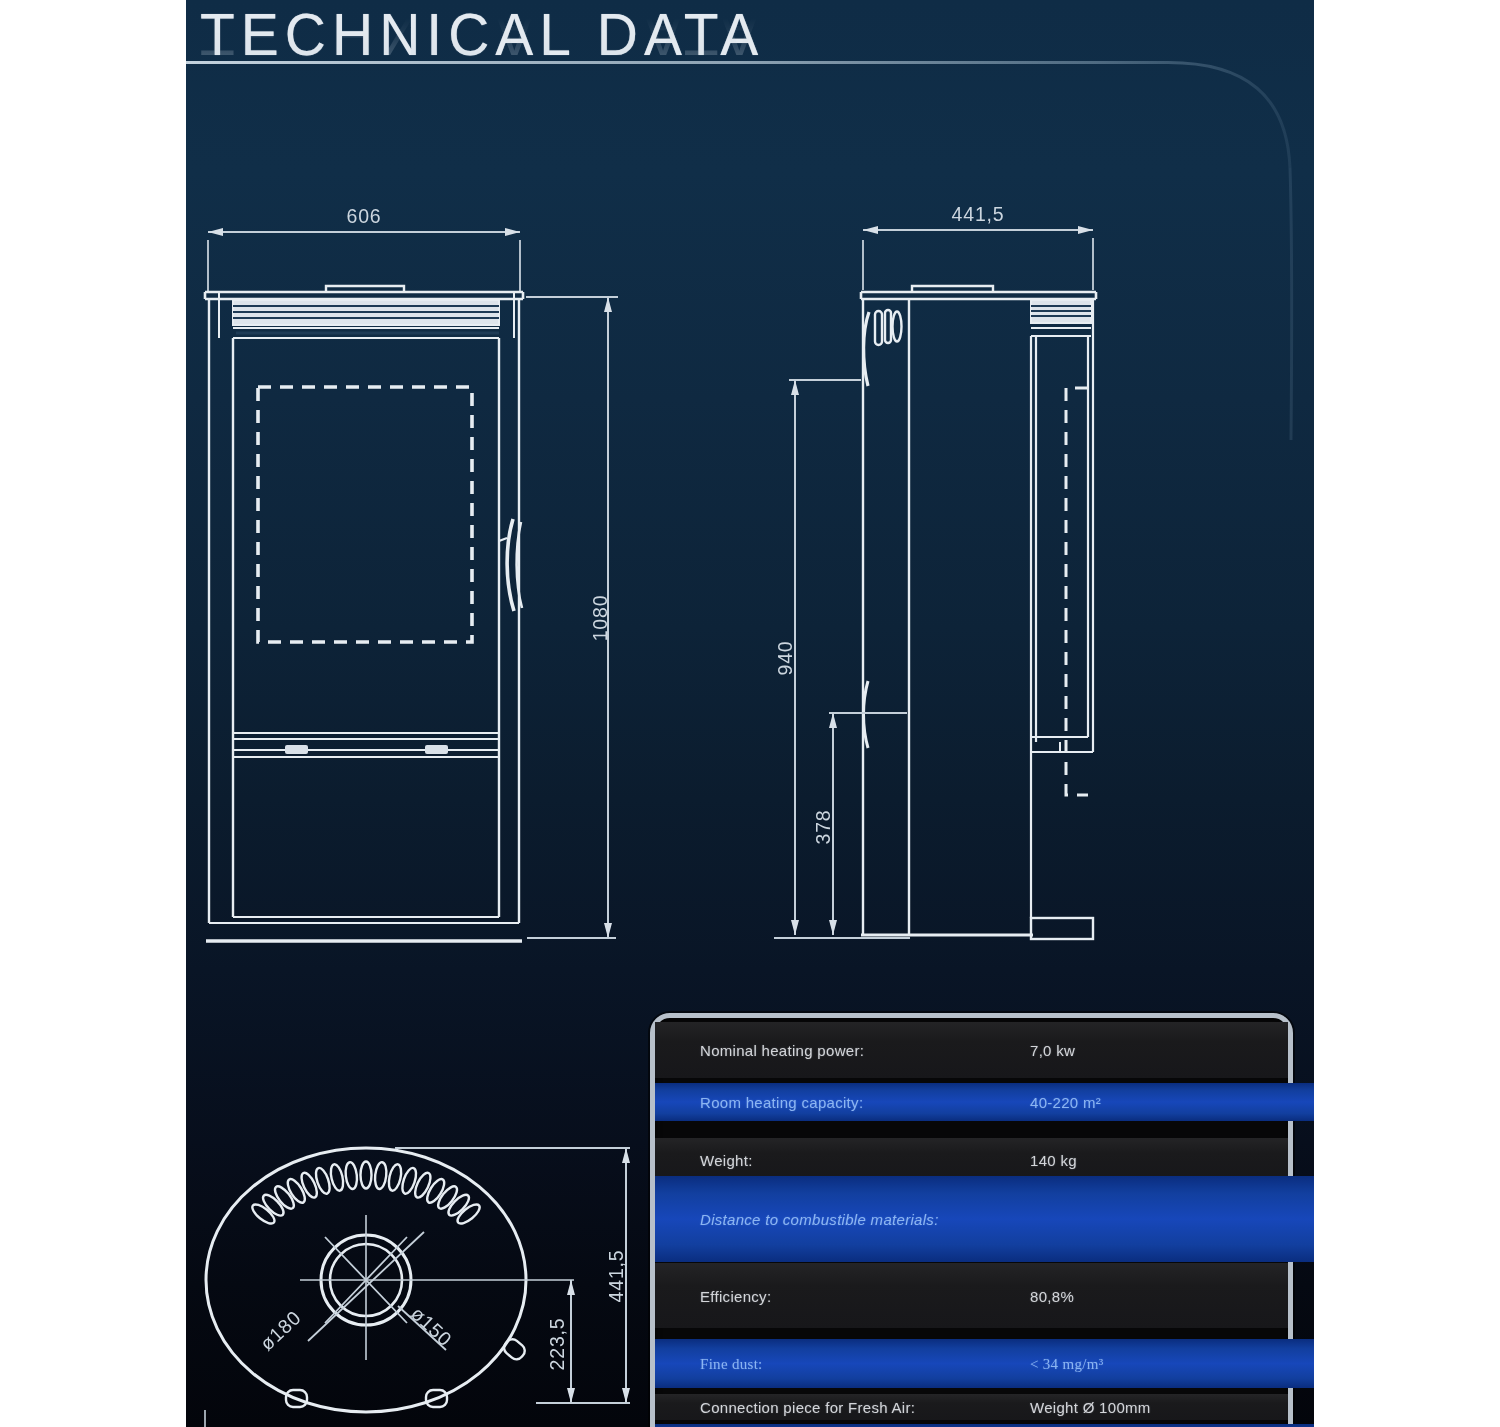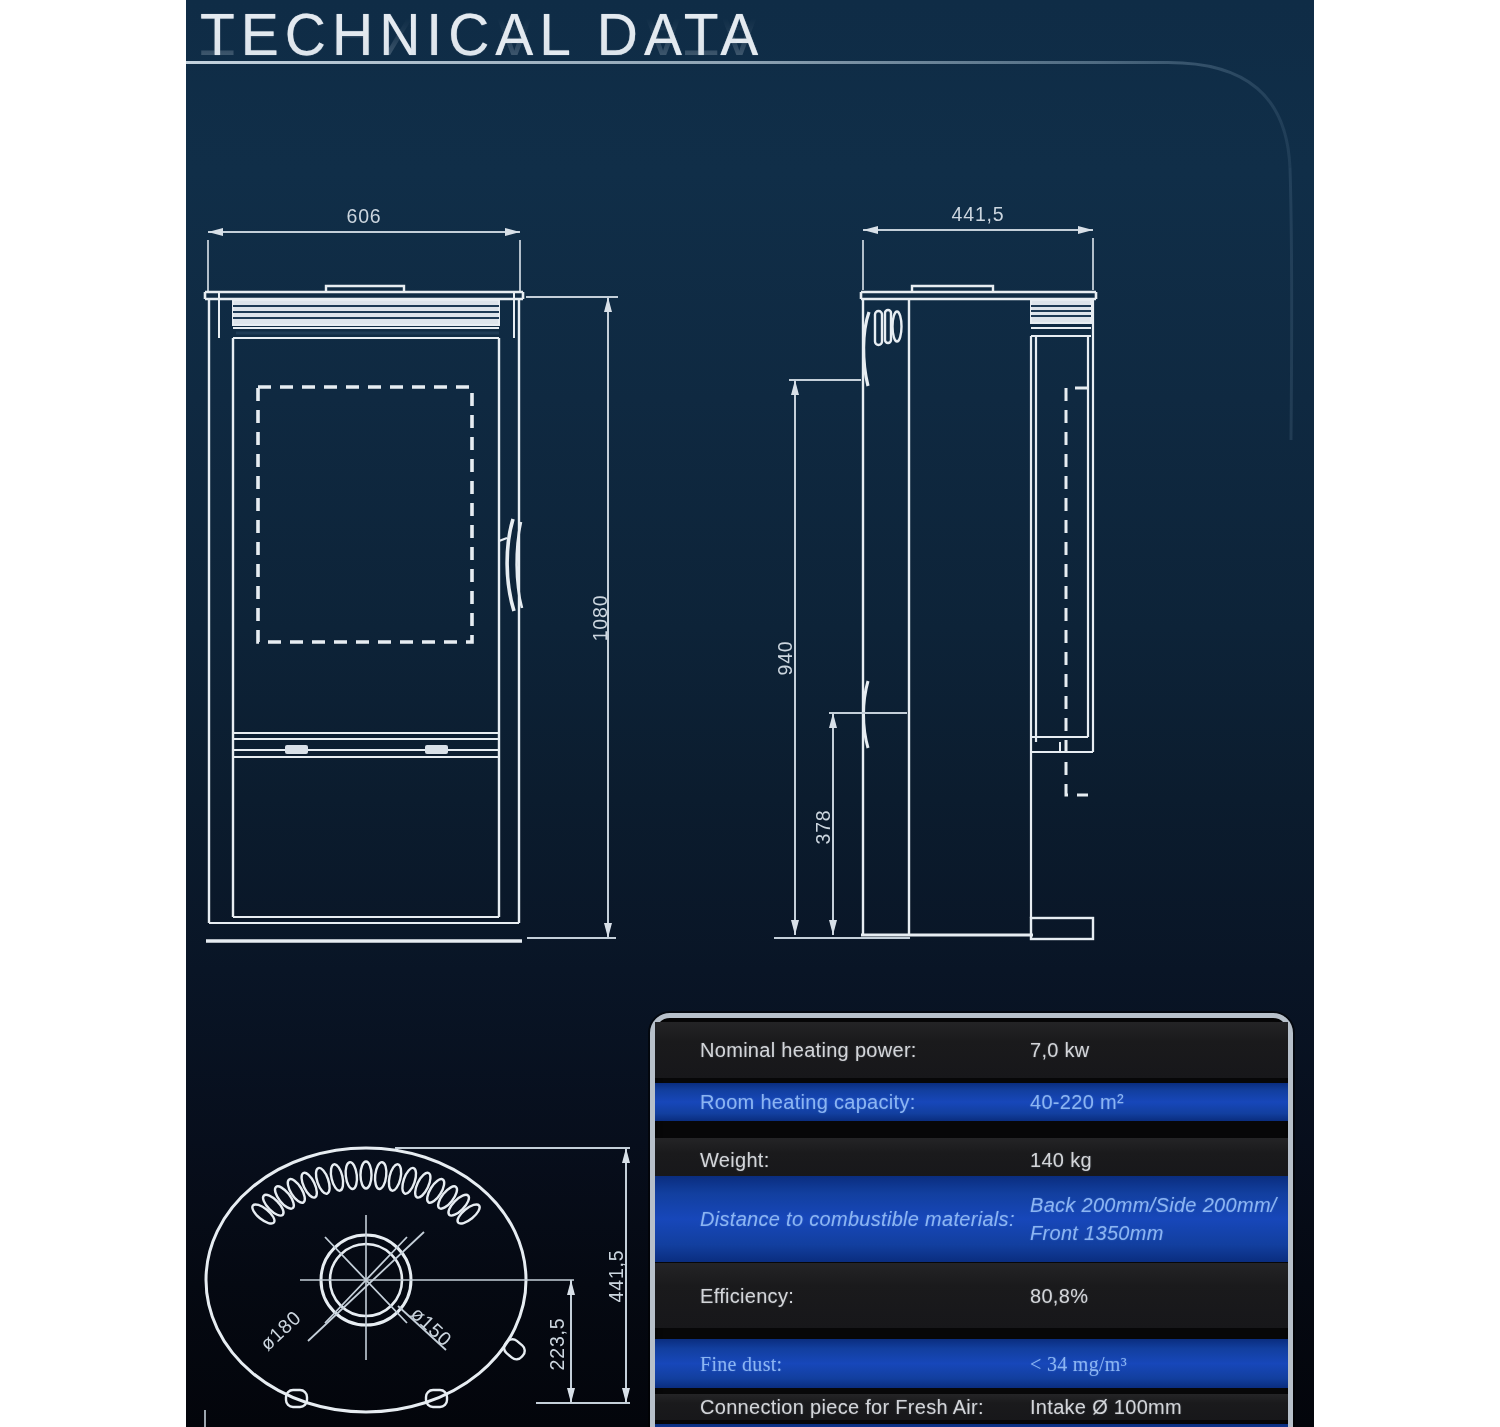--- a/index.html
+++ b/index.html
@@ -44,24 +44,24 @@
   .dash{stroke:#e7edf2;fill:none;stroke-dasharray:13 9;}
 
   
   .panel{
     position:absolute;left:464px;top:1013px;width:643px;height:620px;
     box-sizing:border-box;border:5px solid #b7c0ca;border-radius:20px;
     background:#070708;box-shadow:0 0 0 2px rgba(0,0,0,.55), inset 0 0 6px rgba(0,0,0,.8);
   }
   .row{position:absolute;left:0;width:633px;}
   .row-dark{background:linear-gradient(180deg,#242426 0%,#1a1a1c 35%,#17171a 100%);}
-  .row-blue{background:linear-gradient(180deg,#0a2d7f 0%,#123f9f 20%,#1747ba 50%,#123f9f 80%,#0a2d7f 100%);}
+  .row-blue{background:linear-gradient(180deg,#0a2d7f 0%,#123f9f 20%,#1747ba 50%,#123f9f 80%,#0a2d7f 100%);padding-left:44px;}
   .row .lbl,.row .val{
     position:absolute;top:50%;transform:translateY(-50%);
-    font-size:20px;letter-spacing:.3px;white-space:nowrap;
+    font-size:15px;letter-spacing:.3px;white-space:nowrap;
   }
   .row .lbl{left:45px;}
   .row .val{left:375px;}
   .row-dark .lbl,.row-dark .val{color:#d3d5d9;text-shadow:0 0 2px rgba(180,190,200,.35);}
   .row-blue .lbl,.row-blue .val{color:#8cb5f1;text-shadow:0 0 2px rgba(120,170,255,.4);}
   .val .l2{display:block;}
   .row4 .val{line-height:28px;}
 
   .r1{top:4px;height:56px;}
   .r2{top:65px;height:38px;}
@@ -269,30 +269,29 @@
     <div class="row row-blue r2">
       <span class="lbl">Room heating capacity:</span>
       <span class="val">40-220 m²</span>
     </div>
     <div class="row row-dark r3">
       <span class="lbl">Weight:</span>
       <span class="val">140 kg</span>
     </div>
     <div class="row row-blue row4 r4">
       <span class="lbl">Distance to combustible materials:</span>
-      <span class="val"><span>Back 200mm/Side 200mm/</span><span class="l2">Front 1350mm</span></span>
     </div>
     <div class="row row-dark r5">
       <span class="lbl">Efficiency:</span>
       <span class="val">80,8%</span>
     </div>
     <div class="row row-blue r6">
       <span class="lbl">Fine dust:</span>
       <span class="val">&lt; 34 mg/m³</span>
     </div>
     <div class="row row-dark r7">
       <span class="lbl">Connection piece for Fresh Air:</span>
-      <span class="val">Intake Ø 100mm</span>
+      <span class="val">Weight Ø 100mm</span>
     </div>
     <div class="row row-blue r8"></div>
   </div>
 
 </div>
 
 </body></html>

